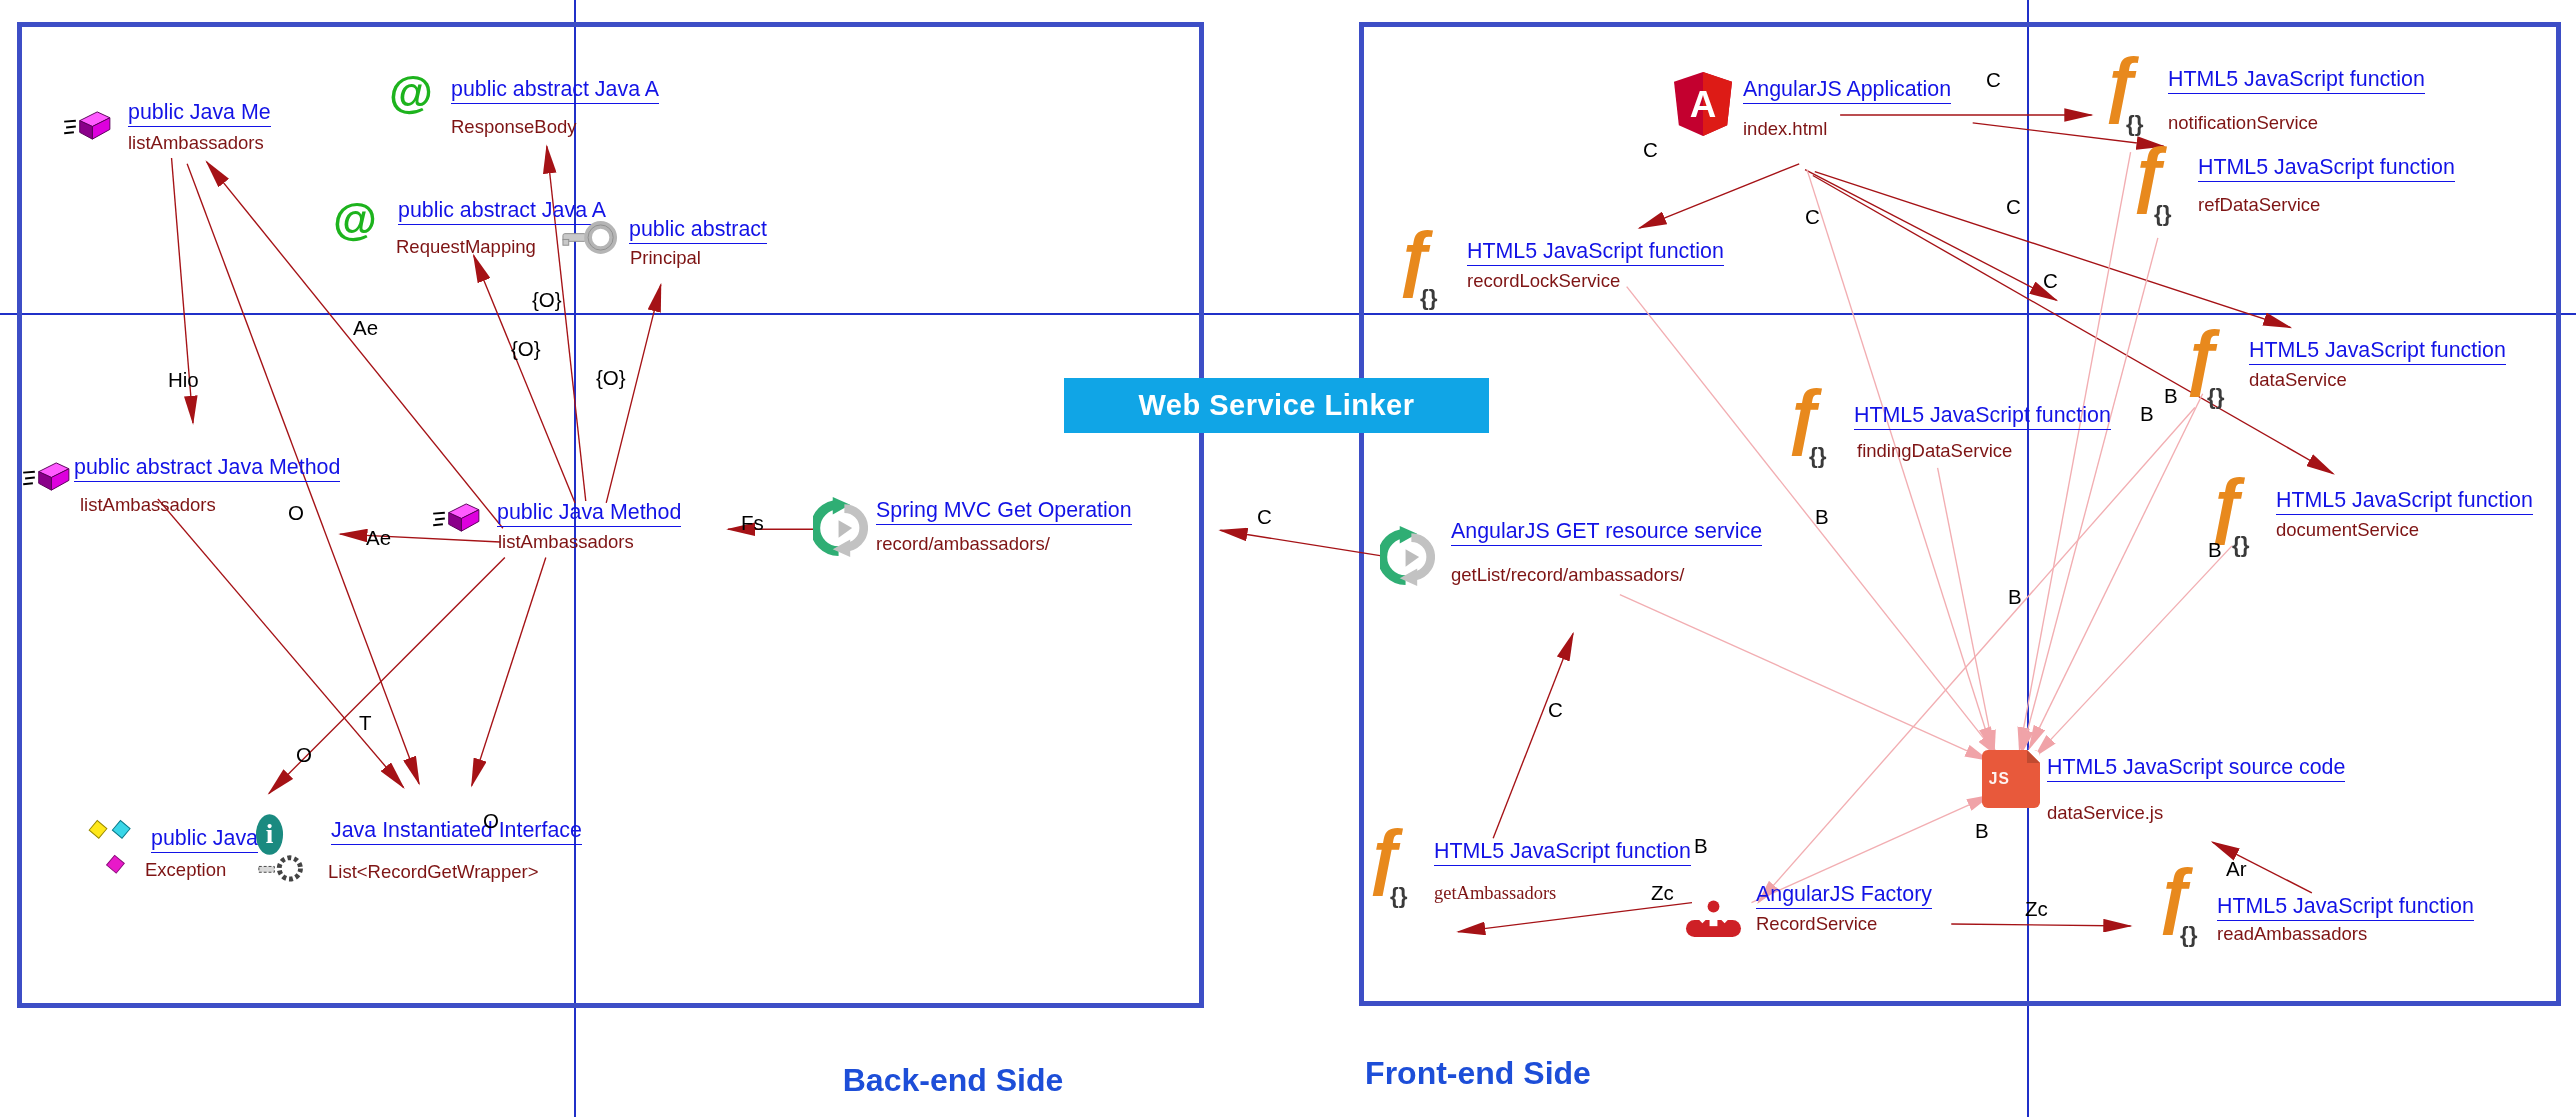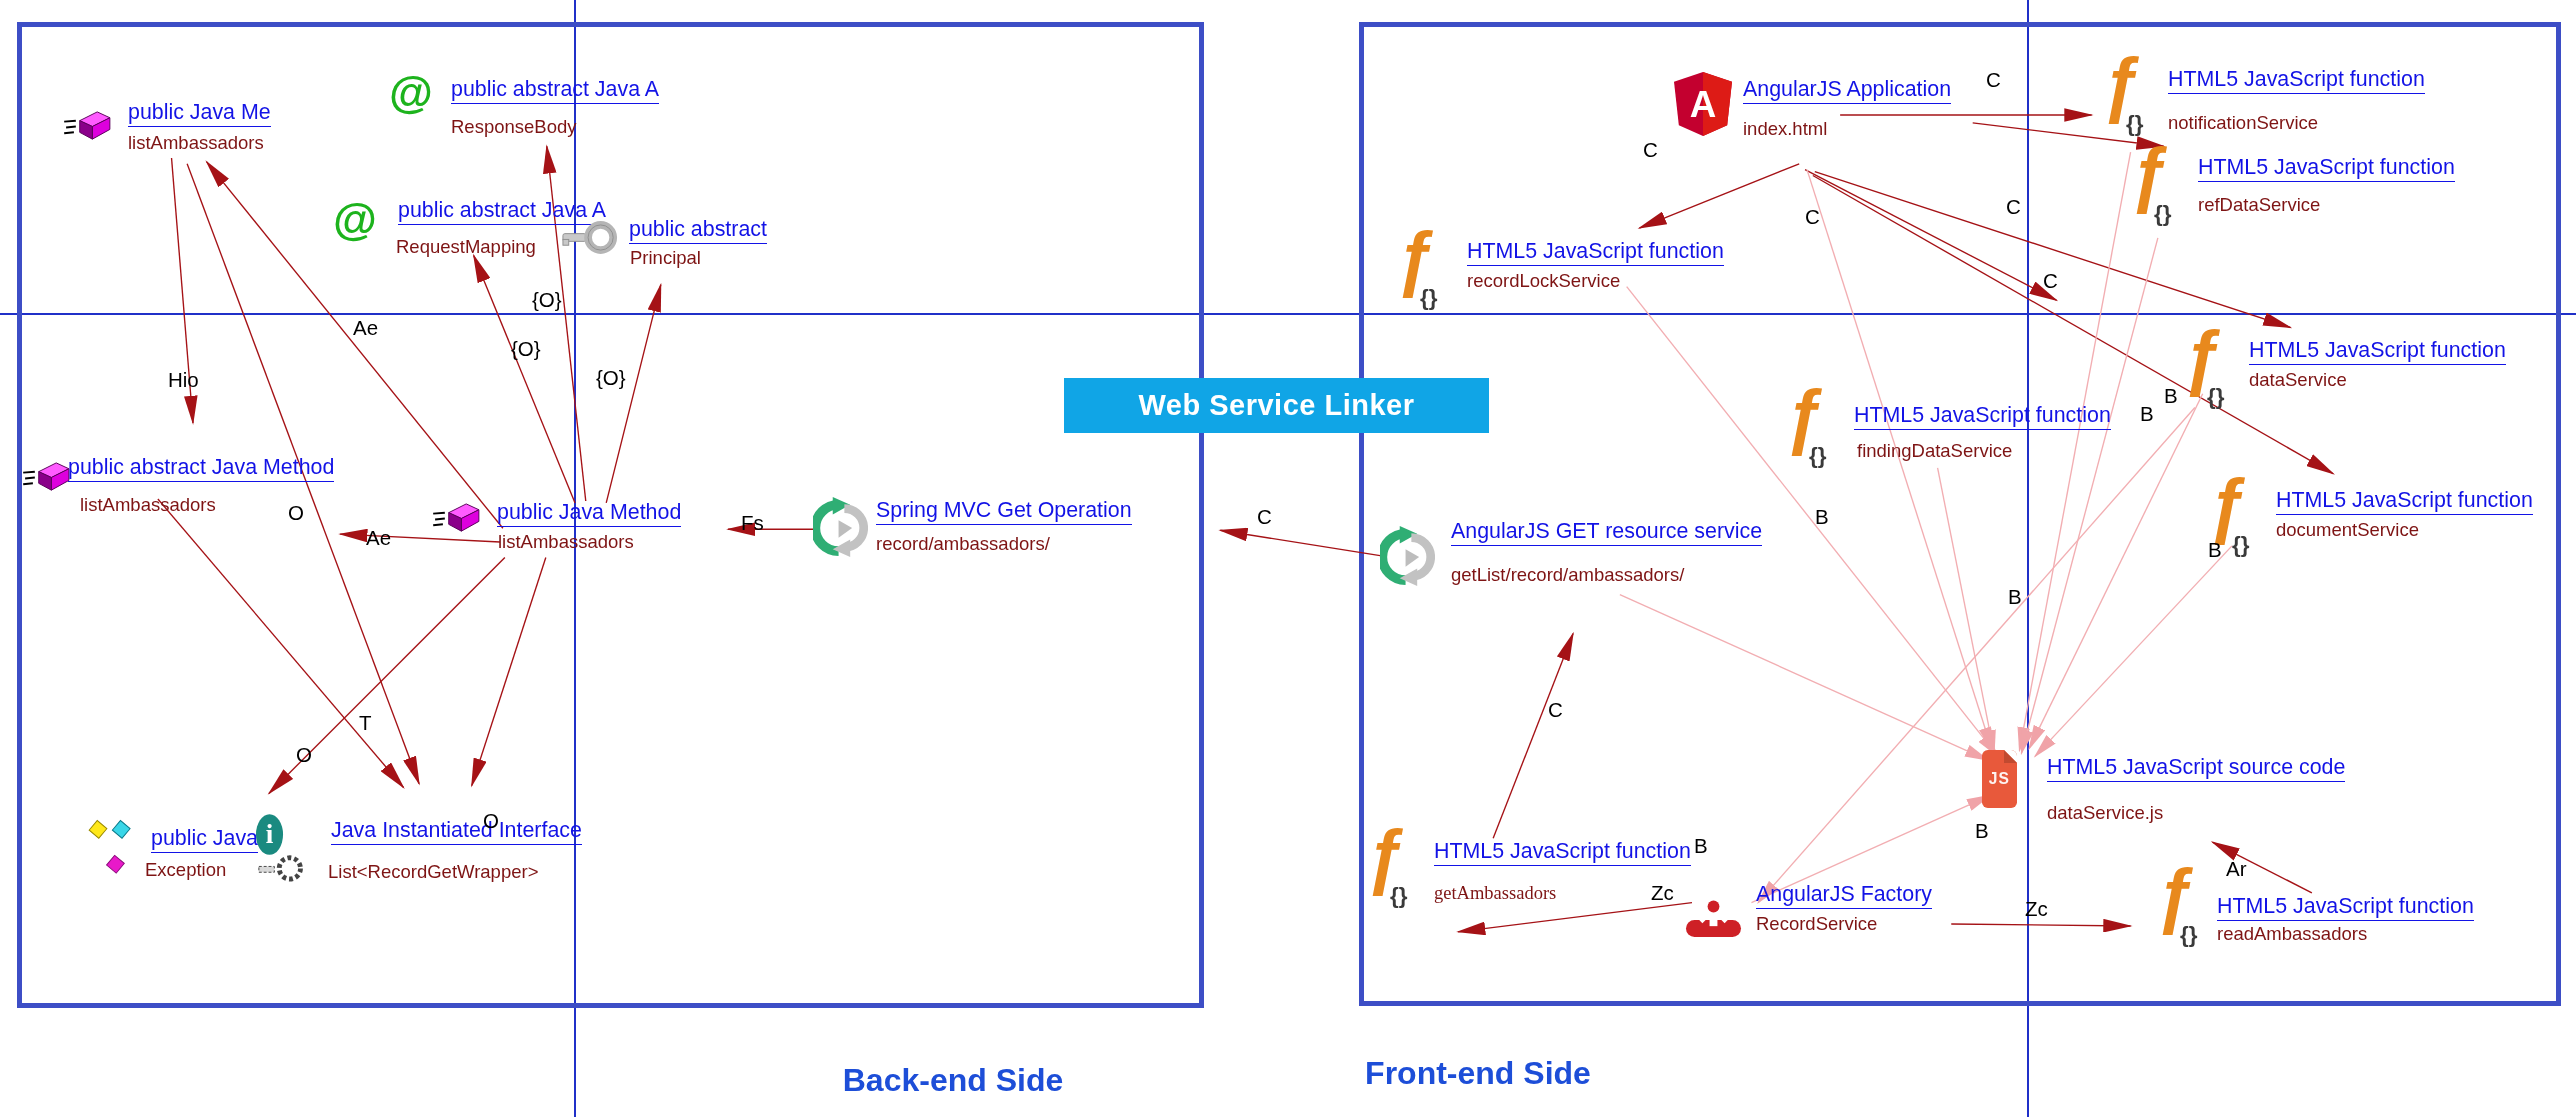--- a/index.html
+++ b/index.html
@@ -19,21 +19,21 @@
   .banner{position:absolute;background:#10A5E6;color:#fff;font-weight:bold;
           font-size:29px;display:flex;align-items:center;justify-content:center;
           z-index:5;letter-spacing:0.5px;}
   .sidelabel{position:absolute;color:#1d4ed8;font-weight:bold;font-size:32px;
              text-align:center;z-index:5;white-space:nowrap;}
   .at-glyph{font-size:45px;font-weight:bold;color:#1DB31D;line-height:1;}
   .fn-wrap{position:relative;width:53px;height:82px;}
   .fn-f{position:absolute;left:0;top:-11.7px;font-size:72px;font-style:italic;
         font-weight:bold;color:#E8891D;line-height:1;}
   .fn-b{position:absolute;left:25px;top:51px;font-size:22.4px;font-weight:bold;color:#3a3a3a;}
-  .js-icon{position:relative;width:35px;height:58px;background:#E8593B;border-radius:5.8px;}
+  .js-icon{position:relative;width:58px;height:58px;background:#E8593B;border-radius:5.8px;}
   .js-fold{position:absolute;right:0;top:0;width:0;height:0;
            border-left:13.6px solid #c14a30;border-top:13.6px solid #fff;border-radius:0 5.8px 0 0;}
   .js-txt{position:absolute;left:6.8px;top:19.5px;color:rgba(255,255,255,.93);
           font-size:15.6px;font-weight:bold;letter-spacing:1px;}
   .gear-box{position:relative;width:55px;height:55px;background:#CE2026;border-radius:8.8px;}
 </style>
 </head>
 <body>
 
 <div id="stage">
@@ -127,21 +127,21 @@
       </div>
       <div class="node">
         <span class="icon" style="left: 23.4px; top: 460px; position: absolute;"><svg width="47" height="35" viewBox="0 0 48 36">
       <line x1="0" y1="13" x2="12" y2="12" stroke="#000" stroke-width="2"></line>
       <line x1="2" y1="19" x2="12" y2="18" stroke="#000" stroke-width="2"></line>
       <line x1="0" y1="25" x2="10" y2="24" stroke="#000" stroke-width="2"></line>
       <polygon points="16,12 34,3 47,9 29,18" fill="#FF5CFF" stroke="#5A005A"></polygon>
       <polygon points="29,18 47,9 47,21 29,31" fill="#DD00DD" stroke="#5A005A"></polygon>
       <polygon points="16,12 29,18 29,31 16,24" fill="#8A008A" stroke="#5A005A"></polygon>
           </svg></span>
-        <span class="ntitle" style="left: 68px; top: 456px;"> public abstract Java Method</span>
+        <span class="ntitle" style="left: 74px; top: 456px;"> public abstract Java Method</span>
         <span class="nsub" style="left: 80px; top: 495px;">listAmbassadors</span>
       </div>
       <div class="node">
         <span class="icon" style="left: 433px; top: 501px; position: absolute;"><svg width="47" height="35" viewBox="0 0 48 36">
       <line x1="0" y1="13" x2="12" y2="12" stroke="#000" stroke-width="2"></line>
       <line x1="2" y1="19" x2="12" y2="18" stroke="#000" stroke-width="2"></line>
       <line x1="0" y1="25" x2="10" y2="24" stroke="#000" stroke-width="2"></line>
       <polygon points="16,12 34,3 47,9 29,18" fill="#FF5CFF" stroke="#5A005A"></polygon>
       <polygon points="29,18 47,9 47,21 29,31" fill="#DD00DD" stroke="#5A005A"></polygon>
       <polygon points="16,12 29,18 29,31 16,24" fill="#8A008A" stroke="#5A005A"></polygon>

